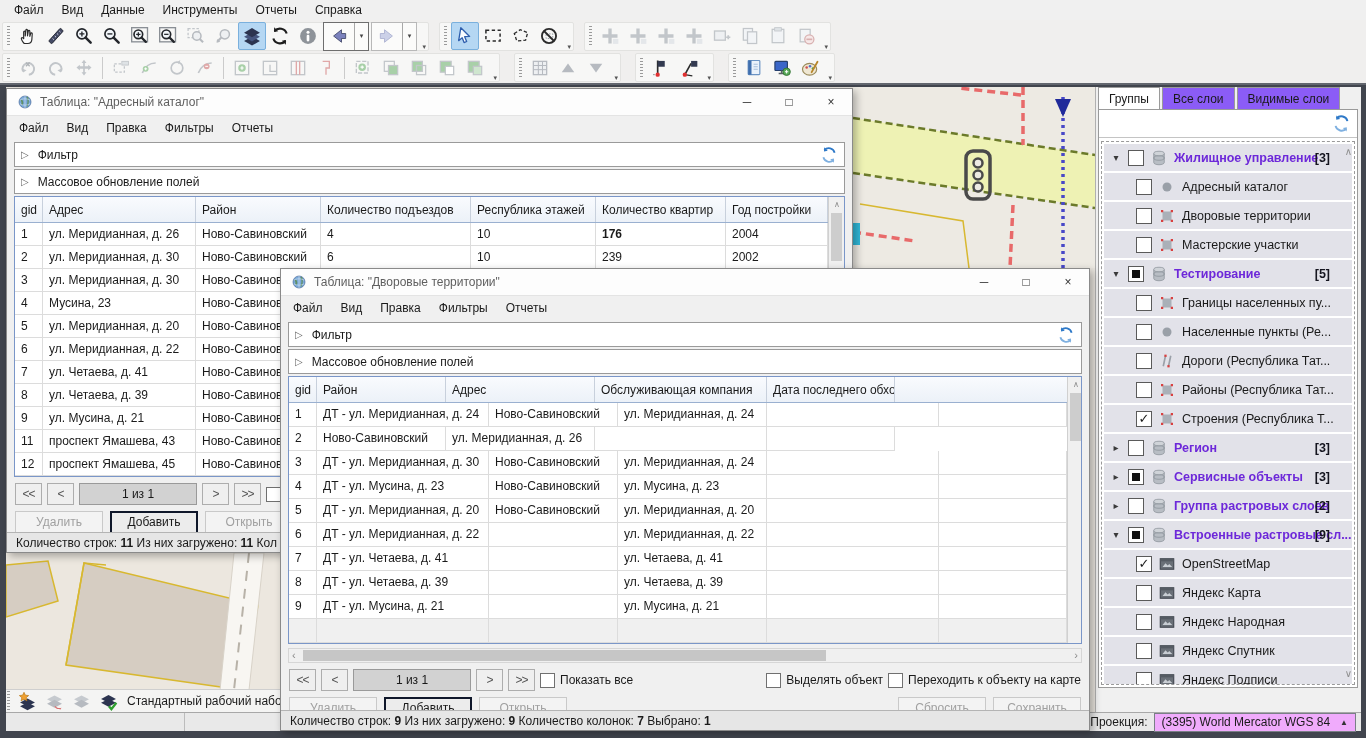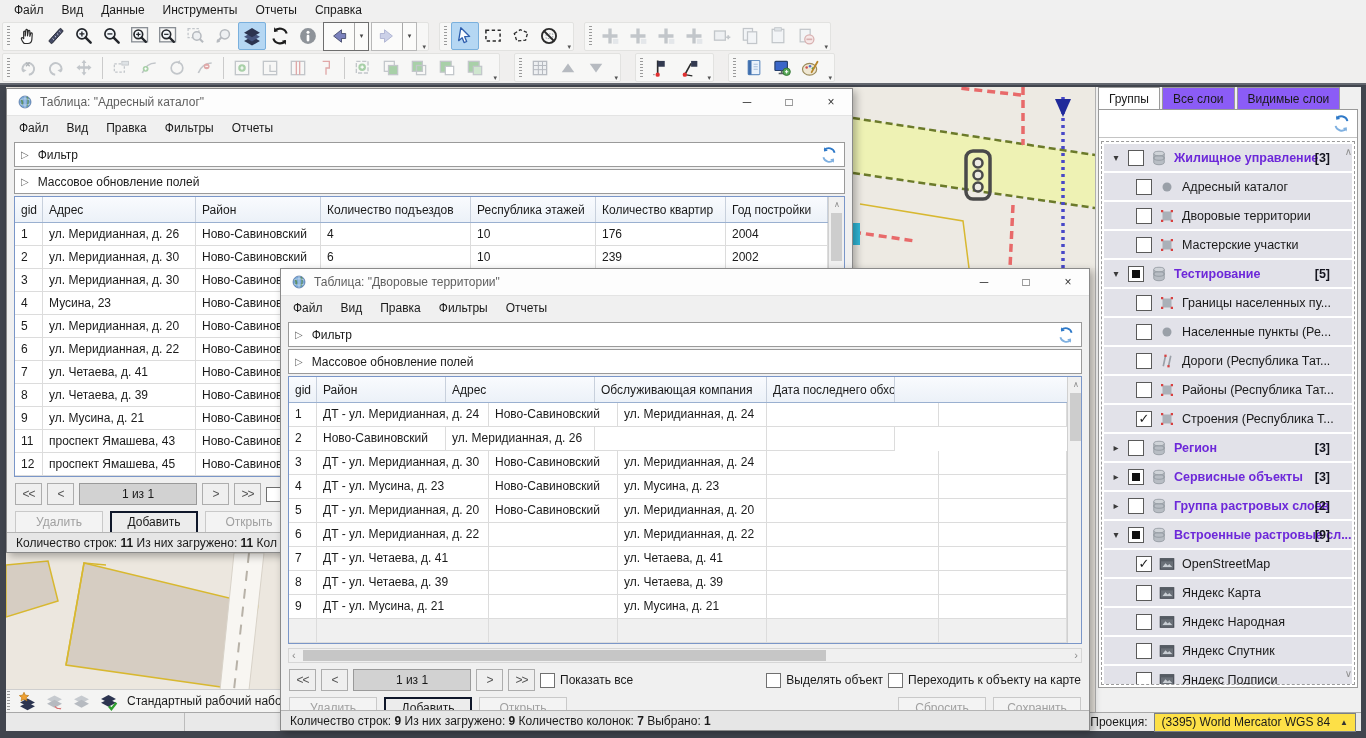--- a/index.html
+++ b/index.html
@@ -103,21 +103,21 @@
   
   .wstb{position:absolute;left:6px;top:689px;width:274px;height:23px;background:#f4f4f3;border-top:1px solid #cfcfcf;
         display:flex;align-items:center;overflow:hidden;z-index:2;box-sizing:border-box;}
   .wstb svg{width:21px;height:21px;}
   .wstb .tb-btn{width:25px;height:22px;}
   .wslabel{margin-left:5px;white-space:nowrap;}
   .statusbar{position:absolute;left:6px;top:712px;width:1355px;height:19px;background:#e9e9e9;border-top:1px solid #a8a8a8;
              z-index:2;display:flex;align-items:center;box-sizing:border-box;}
   .sb-cell{width:178px;height:100%;border-right:1px solid #bcbcbc;}
   .sb-right{margin-left:auto;display:flex;align-items:center;gap:6px;padding-right:5px;}
-  .proj{border:1px solid #7a7f87;background:#fde047;height:17px;display:flex;align-items:center;gap:10px;padding:0 7px;}
+  .proj{border:1px solid #7a7f87;background:#f0abfc;height:17px;display:flex;align-items:center;gap:10px;padding:0 7px;}
   .proj .parr{font-size:8px;color:#333;}
 </style>
 </head>
 <body>
 
 <svg width="0" height="0" style="position:absolute">
 <defs>
 <symbol id="i-hand" viewBox="0 0 24 24">
         <path d="M7.5 21c-1.8-1.8-4.2-5.6-3.3-6.7.6-.8 1.9-.2 2.6 1V7.2c0-1.5 1.9-1.5 1.9 0v4.6l.7-6.6c.2-1.5 2-1.4 2 .1v6.5l.9-5.6c.2-1.4 1.9-1.2 1.9.2v6l1-3.4c.4-1.3 1.9-1 1.9.4l-.5 7.2c-.2 2.6-2.1 4.4-4.8 4.4z" fill="#fdfdfd" stroke="#2b2b2b" stroke-width="1.4" stroke-linejoin="round"></path>
       </symbol>
@@ -748,21 +748,21 @@
             <div class="th" style="width: 125px;">Республика этажей</div>
             <div class="th" style="width: 130px;">Количество квартир</div>
             <div class="th" style="width: 102px;">Год постройки</div>
           </div>
           <div class="tr" style="height: 23px;">
             <div class="td" style="width: 28px; height: 23px;">1</div>
             <div class="td" style="width: 153px; height: 23px;">ул. Меридианная, д. 26</div>
             <div class="td" style="width: 125px; height: 23px;">Ново-Савиновский</div>
             <div class="td" style="width: 150px; height: 23px;">4</div>
             <div class="td" style="width: 125px; height: 23px;">10</div>
-            <div class="td" style="width: 130px; height: 23px;">176</div>
+            <div class="td" style="width: 130px; height: 23px; font-weight: bold;">176</div>
             <div class="td" style="width: 102px; height: 23px;">2004</div>
           </div>
           <div class="tr" style="height: 23px;">
             <div class="td" style="width: 28px; height: 23px;">2</div>
             <div class="td" style="width: 153px; height: 23px;">ул. Меридианная, д. 30</div>
             <div class="td" style="width: 125px; height: 23px;">Ново-Савиновский</div>
             <div class="td" style="width: 150px; height: 23px;">6</div>
             <div class="td" style="width: 125px; height: 23px;">10</div>
             <div class="td" style="width: 130px; height: 23px;">239</div>
             <div class="td" style="width: 102px; height: 23px;">2002</div>

